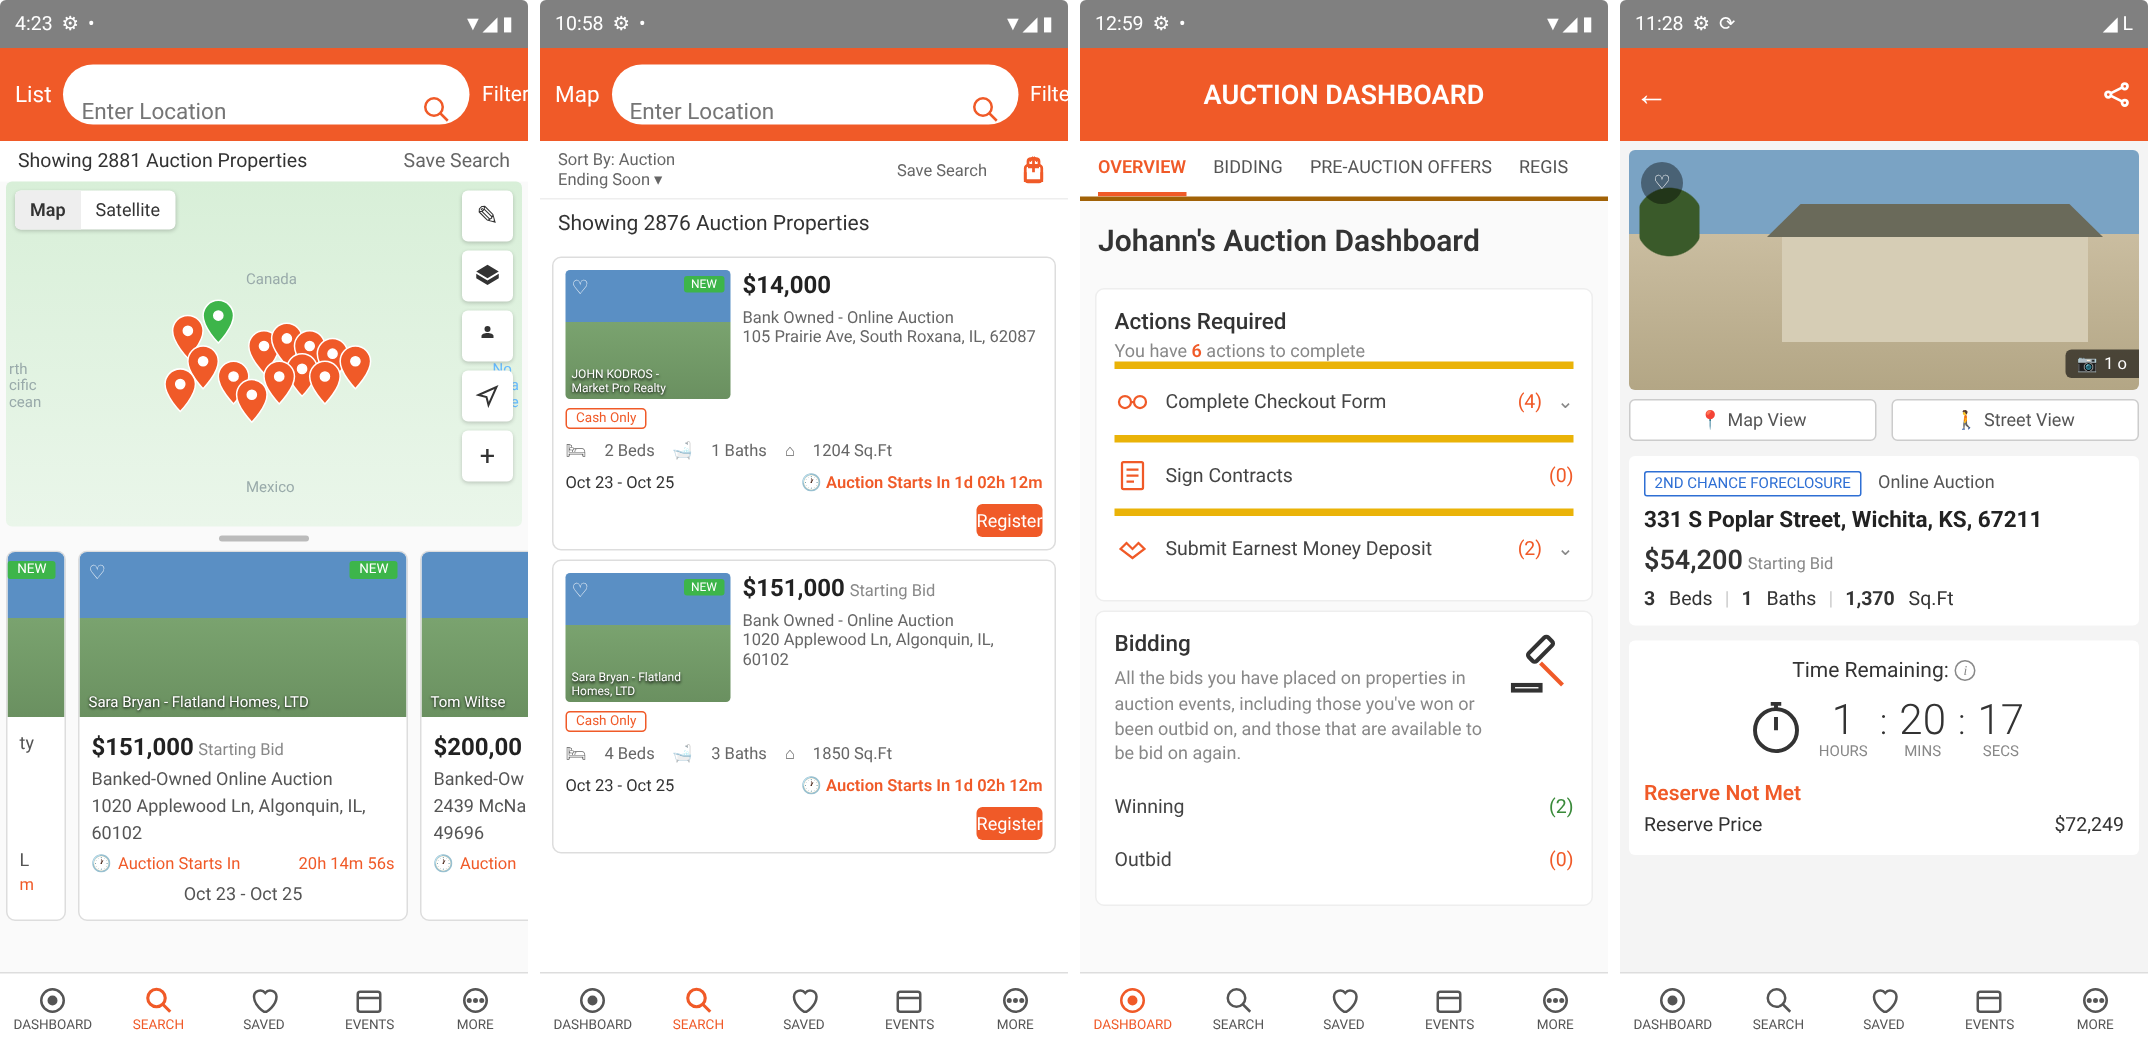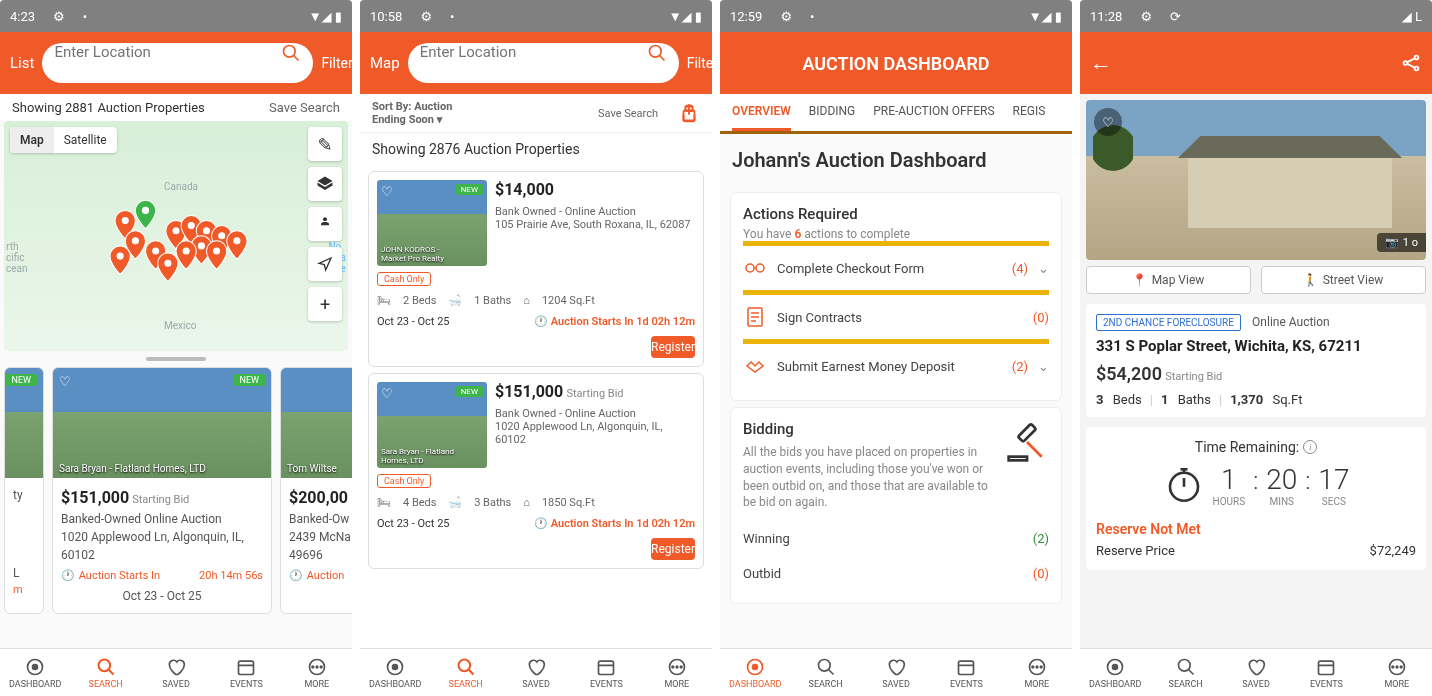--- a/index.html
+++ b/index.html
@@ -1,22 +1,22 @@
 <!DOCTYPE html>
 <html><head>
 <meta charset="utf-8">
 <style>
   * { box-sizing: border-box; margin: 0; padding: 0; font-family: -apple-system, BlinkMacSystemFont, 'Segoe UI', Roboto, sans-serif; }
   body { background: #fff; width: 1432px; height: 696px; overflow: hidden; display: flex; gap: 8px; }
   .phone { flex:1; height: 696px; background:#fff; display:flex; flex-direction:column; position:relative; overflow:hidden; border-radius:4px; }
   .statusbar { height:32px; background:#808080; color:#fff; display:flex; align-items:center; justify-content:space-between; padding:0 10px; font-size:13px; }
-  .statusbar .left, .statusbar .right { display:flex; align-items:center; gap:18px; }
+  .statusbar .left, .statusbar .right { display:flex; align-items:center; gap:6px; }
   .header-orange { background:#f05a28; color:#fff; height:62px; display:flex; align-items:center; padding:0 10px; gap:8px; }
   .header-orange.center { justify-content:center; font-size:18px; font-weight:600; }
-  .search-pill { flex:1; background:#fff; border-radius:24px; height:40px; display:flex; align-items:flex-start; padding:0 12px; color:#888;gap:28px; }
+  .search-pill { flex:1; background:#fff; border-radius:24px; height:40px; display:flex; align-items:flex-end; padding:0 12px; color:#888;gap:28px; }
   .search-pill input { flex:1; border:none; outline:none; font-size:15px; color:#333; background:transparent; }
   .search-icon { width:20px; height:20px; stroke:#f05a28; }
   .content { flex:1; overflow:hidden; background:#fafafa; position:relative; font-size:13px; color:#333; }
   .row-showing { display:flex; justify-content:space-between; align-items:center; padding:6px 12px; font-size:13px; background:#fff; }
   .map-area { position:relative; height:230px; margin:0 4px; background:linear-gradient(#d8efd8,#eaf6ea); border-radius:4px; overflow:hidden; }
   .map-toggle { position:absolute; top:6px; left:6px; background:#fff; border-radius:4px; display:flex; font-size:12px; box-shadow:0 1px 3px rgba(0,0,0,.2); }
   .map-toggle span { padding:6px 10px; }
   .map-toggle .active { background:#eee; border-radius:4px 0 0 4px; font-weight:600; }
   .map-controls { position:absolute; top:6px; right:6px; display:flex; flex-direction:column; gap:6px; }
   .map-btn { width:34px; height:34px; background:#fff; border-radius:4px; display:flex; align-items:center; justify-content:center; font-size:18px; box-shadow:0 1px 3px rgba(0,0,0,.2); }
@@ -35,21 +35,21 @@
   .card-body { padding:8px; font-size:12px; color:#555; line-height:1.5; }
   .price { font-size:16px; font-weight:700; color:#222; }
   .smalllabel { color:#888; font-size:11px; }
   .link-red { color:#f05a28; font-size:11px; display:flex; align-items:center; gap:4px; }
   .navbar { height:48px; background:#fff; border-top:1px solid #ddd; display:flex; }
   .navitem { flex:1; display:flex; flex-direction:column; align-items:center; justify-content:center; font-size:9px; color:#555; gap:2px; }
   .navitem.active { color:#f05a28; }
   .navitem svg { width:20px; height:20px; }
   
   .sortrow { display:flex; align-items:center; padding:6px 12px; font-size:11px; color:#666; background:#fff; border-bottom:1px solid #eee; }
-  .sortrow .sort { flex:1;font-weight:bold; }
+  .sortrow .sort { flex:1; }
   .share-icon { color:#f05a28; width:22px; height:22px; }
   .listcard { background:#fff; border:1px solid #ddd; border-radius:6px; margin:6px 8px; padding:8px; }
   .listcard .top { display:flex; gap:8px; }
   .listcard .thumb2 { width:110px; height:86px; background:linear-gradient(#5a8fc4 40%, #7aa36f 40%, #6a9060 100%); position:relative; border-radius:3px; flex-shrink:0; }
   .thumb2 .fav { position:absolute; top:4px; left:4px; color:#fff; opacity:.9; }
   .thumb2 .new-tag { position:absolute; top:4px; right:4px; background:#3db54a; color:#fff; font-size:8px; padding:1px 5px; border-radius:2px; }
   .thumb2 .caption { position:absolute; bottom:2px; left:4px; color:#fff; font-size:8px; line-height:1.2; text-shadow:0 1px 2px #000; }
   .tag-outline { border:1px solid #f05a28; color:#f05a28; font-size:9px; padding:1px 6px; border-radius:3px; display:inline-block; margin-top:6px; }
   .specs { display:flex; gap:12px; font-size:11px; color:#666; margin-top:8px; align-items:center; }
   .dateline { display:flex; justify-content:space-between; align-items:center; margin-top:8px; font-size:11px; }

